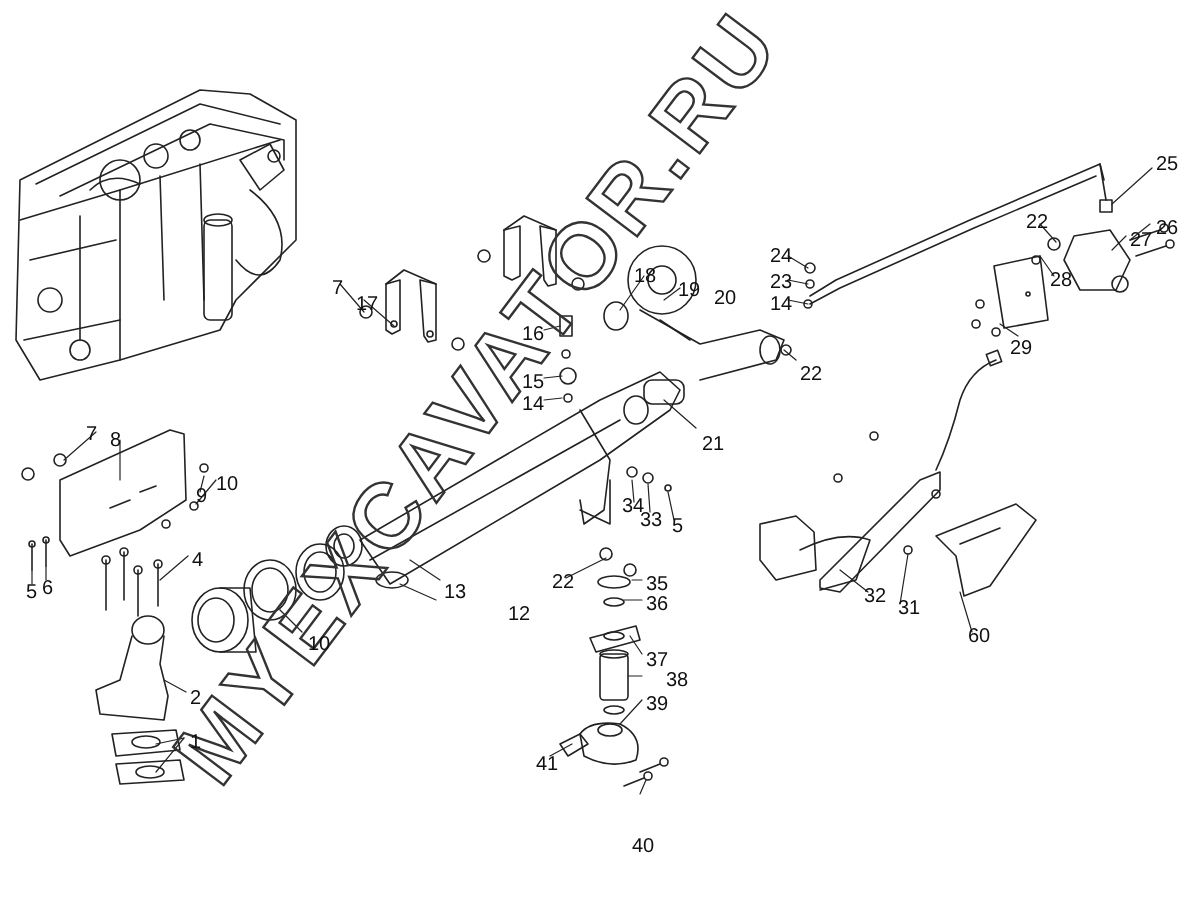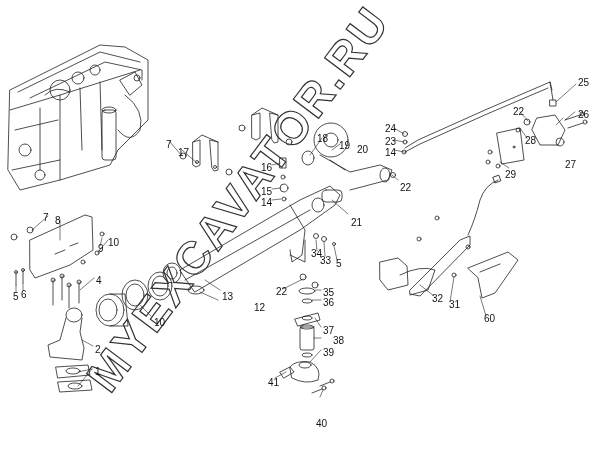--- a/index.html
+++ b/index.html
@@ -268,21 +268,21 @@
       <span class="callout" style="left: 339px; top: 141px;">19</span>
       <span class="callout" style="left: 357px; top: 145px;">20</span>
       <span class="callout" style="left: 335px; top: 218px; margin-left: 16px;">21</span>
       <span class="callout" style="left: 400px; top: 183px;">22</span>
       <span class="callout" style="left: 385px; top: 124px;">24</span>
       <span class="callout" style="left: 385px; top: 137px;">23</span>
       <span class="callout" style="left: 385px; top: 148px;">14</span>
       <span class="callout" style="left: 513px; top: 107px;">22</span>
       <span class="callout" style="left: 578px; top: 78px;">25</span>
       <span class="callout" style="left: 578px; top: 110px;">26</span>
-      <span class="callout" style="left: 565px; top: 116px; margin-top: 44px;">27</span>
+      <span class="callout" style="left: 565px; top: 116px;">27</span>
       <span class="callout" style="left: 525px; top: 136px;">28</span>
       <span class="callout" style="left: 505px; top: 170px;">29</span>
       <span class="callout" style="left: 311px; top: 249px;">34</span>
       <span class="callout" style="left: 320px; top: 256px;">33</span>
       <span class="callout" style="left: 336px; top: 259px;">5</span>
       <span class="callout" style="left: 276px; top: 287px;">22</span>
       <span class="callout" style="left: 323px; top: 288px;">35</span>
       <span class="callout" style="left: 323px; top: 298px;">36</span>
       <span class="callout" style="left: 323px; top: 326px;">37</span>
       <span class="callout" style="left: 323px; top: 336px; margin-left: 10px;">38</span>

